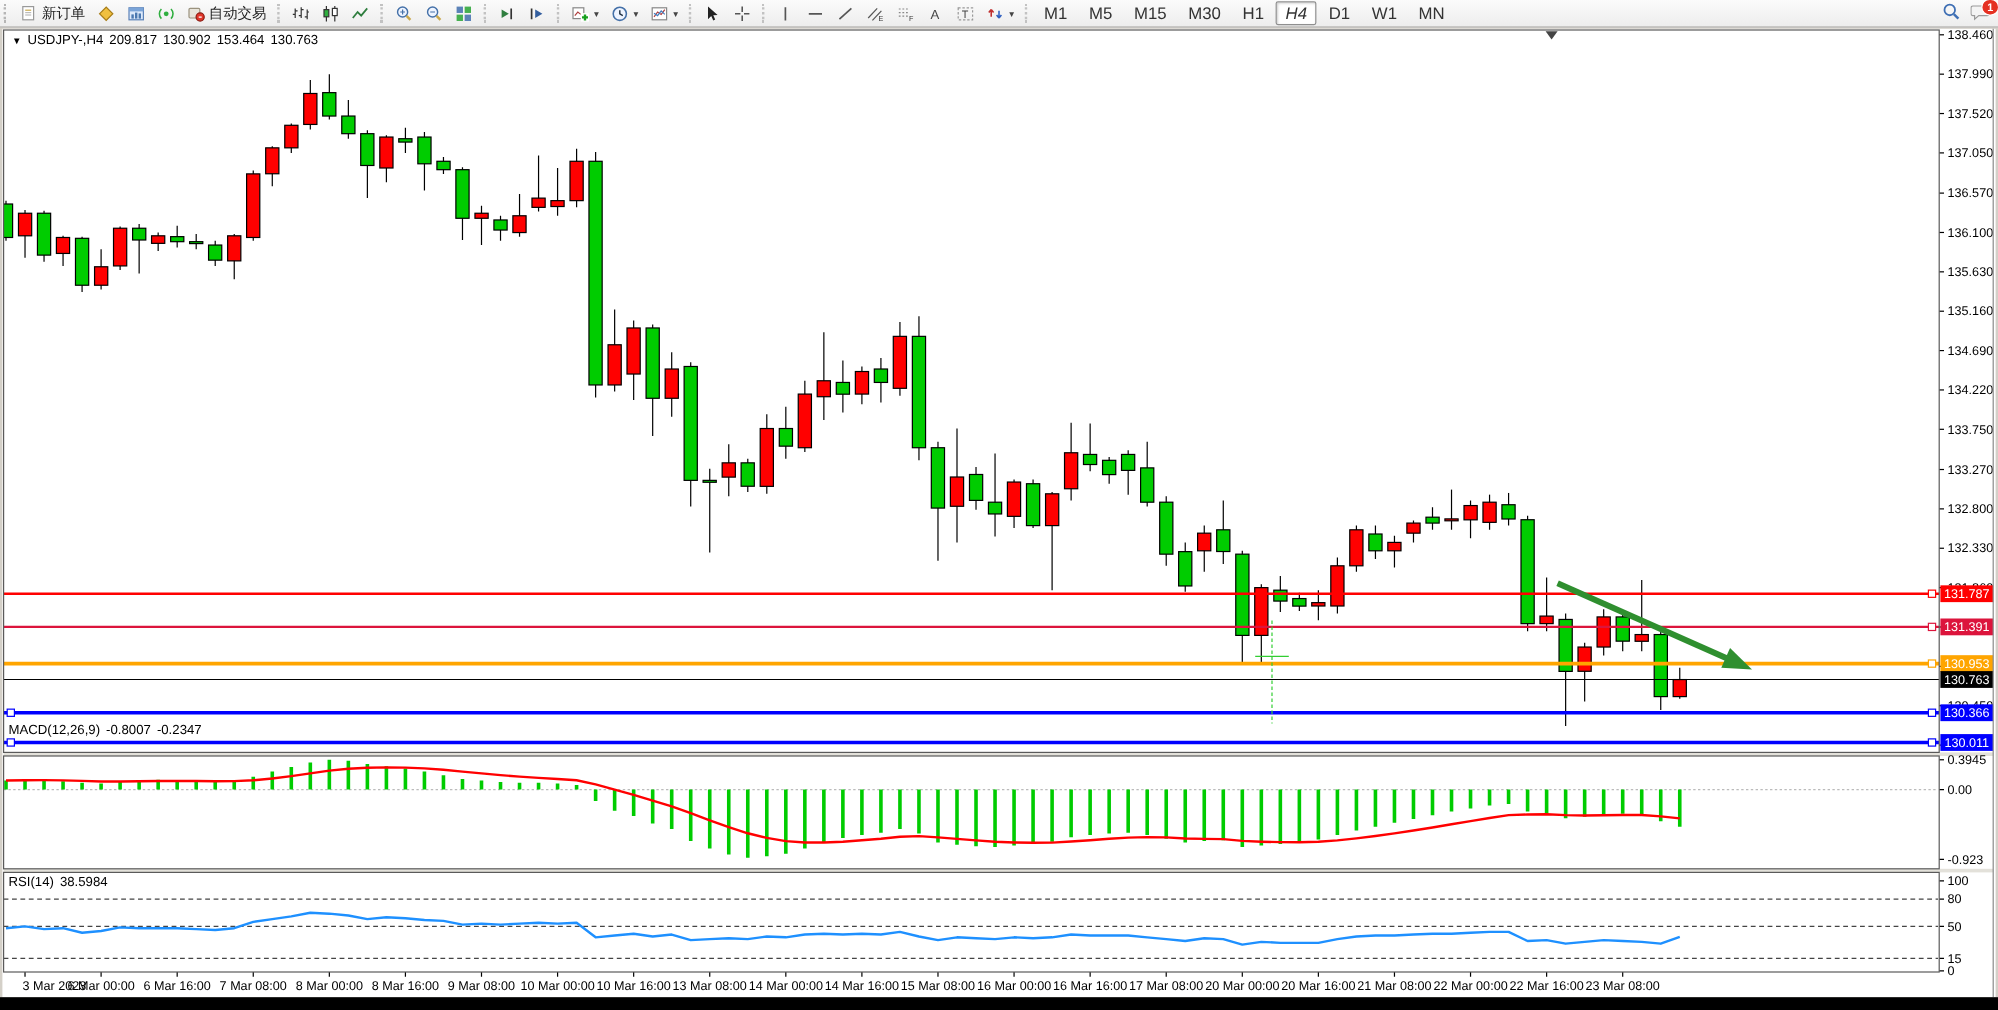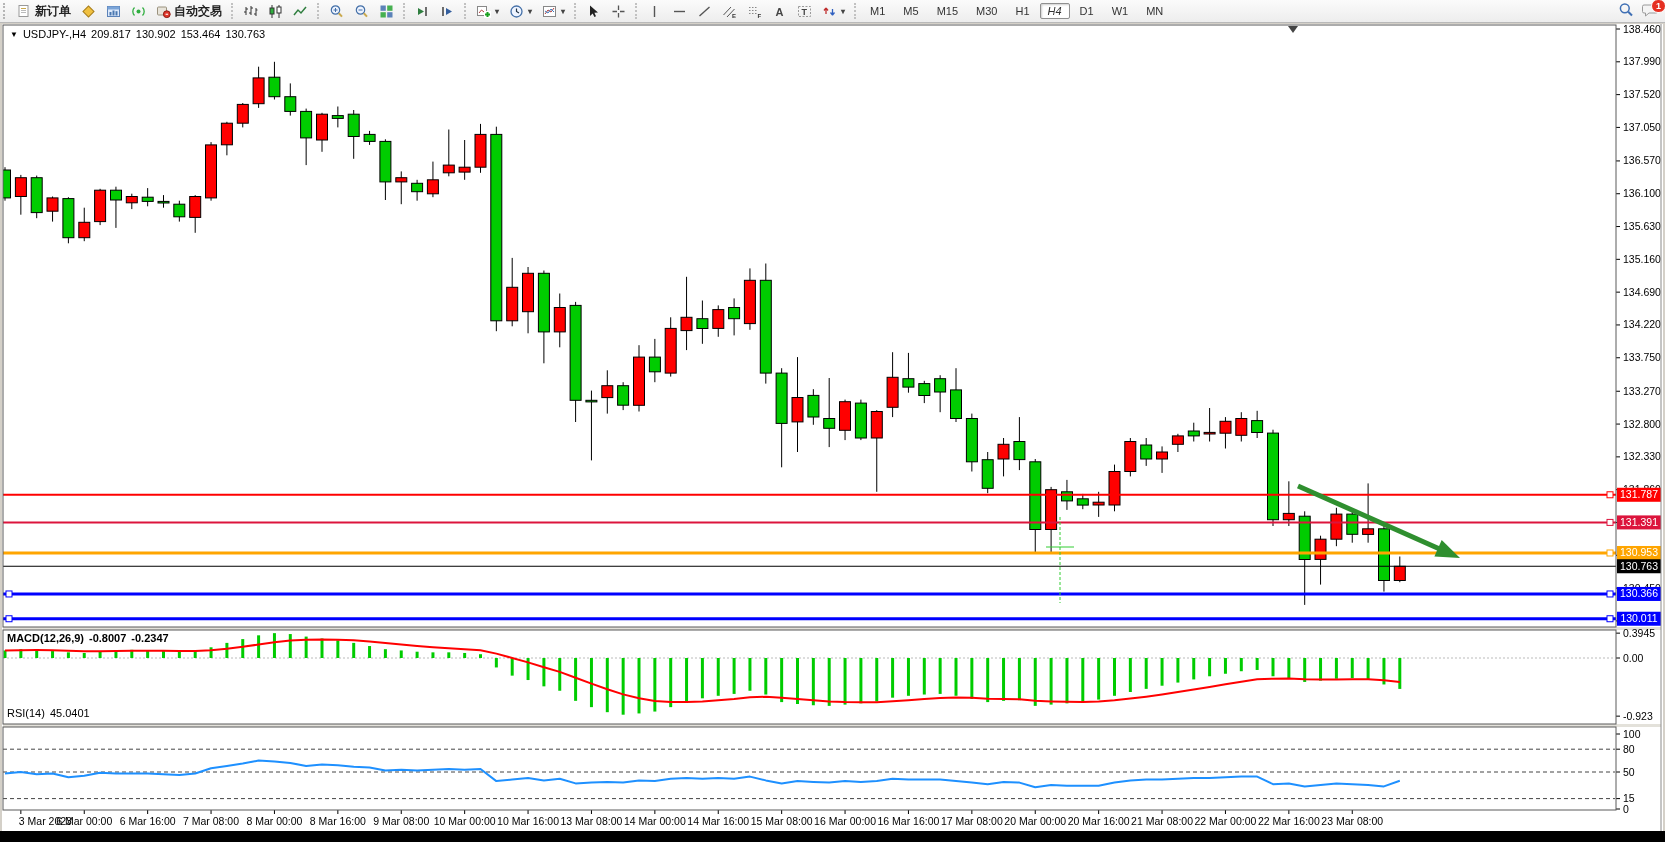--- a/index.html
+++ b/index.html
@@ -8,43 +8,43 @@
   
   #toolbar{position:absolute;left:0;top:0;width:1665px;height:22px;z-index:3;
     background:linear-gradient(#fbfbfb,#ededed);border-bottom:1px solid #b9b9b9;
     display:flex;align-items:center;font-size:12px;color:#222;white-space:nowrap;}
   .tb-grip{width:4px;height:16px;margin:0 3px;border-left:2px dotted #b5b5b5;}
   .tb-sep{width:1px;height:16px;margin:0 4px;border-left:2px dotted #c2c2c2;}
   .tb-btn{display:flex;align-items:center;gap:3px;padding:1px 4px;border:1px solid transparent;
     border-radius:2px;cursor:default;}
   .tb-label{font-size:12px;}
   .caret{font-size:8px;color:#444;margin-left:1px;}
-  .tf-btn{padding:1px 7px;margin:0 1px;border:1px solid transparent;border-radius:2px;color:#333;font-size:11px;}
+  .tf-btn{padding:1px 7px;margin:0 1px;border:1px solid transparent;border-radius:2px;color:#333;font-size:14px;}
   .tf-btn.active{background:#ffffff;border:1px solid #8f8f8f;box-shadow:inset 1px 1px 2px #cfcfcf;font-style:italic;}
   #tb-right{position:absolute;right:6px;top:0;height:22px;display:flex;align-items:center;gap:8px;}
   #chat-badge{position:relative;}
   #chat-badge .badge{position:absolute;right:-7px;top:-3px;background:#e53022;color:#fff;
     border-radius:8px;font-size:9px;font-weight:bold;padding:1px 4px;border:1px solid #fff;}
   
   #chart-svg{position:absolute;left:0;top:0;z-index:1;}
   .overlay{position:absolute;z-index:2;font-size:11px;color:#000;display:flex;gap:5px;align-items:center;}
   #symbol-overlay{left:10px;top:28px;}
   #symbol-overlay .caret2{font-size:8px;}
-  #macd-overlay{left:7px;top:632px;font-weight:bold;}
-  #rsi-overlay{left:7px;top:707px;}
+  #macd-overlay{left:7px;top:603px;}
+  #rsi-overlay{left:7px;top:729px;}
   svg text{font-family:"Liberation Sans",sans-serif;}
 </style>
 </head>
 <body>
 
 <div id="root">
 
   <div id="toolbar">
     <div class="tb-grip"></div>
-    <div id="tb-main" style="display: flex; align-items: center; font-weight: bold;">
+    <div id="tb-main" style="display: flex; align-items: center;">
         <div class="tb-btn">
           <span style="display: flex;">
             <svg width="15" height="15" viewBox="0 0 15 15">
               <rect x="2" y="1.5" width="9" height="11" fill="#fff" stroke="#999"></rect>
               <rect x="4" y="4" width="5" height="1" fill="#c9a84c"></rect>
               <rect x="4" y="6" width="5" height="1" fill="#bbb"></rect>
               <rect x="4" y="8" width="5" height="1" fill="#bbb"></rect>
             </svg>
           </span>
           <span class="tb-label">新订单</span>
@@ -756,15 +756,15 @@
     <span>153.464</span>
     <span>130.763</span>
   </div>
   <div class="overlay" id="macd-overlay">
     <span>MACD(12,26,9)</span>
     <span>-0.8007</span>
     <span>-0.2347</span>
   </div>
   <div class="overlay" id="rsi-overlay">
     <span>RSI(14)</span>
-    <span>45.0401</span>
+    <span>38.5984</span>
   </div>
 </div>
 
 </body></html>

